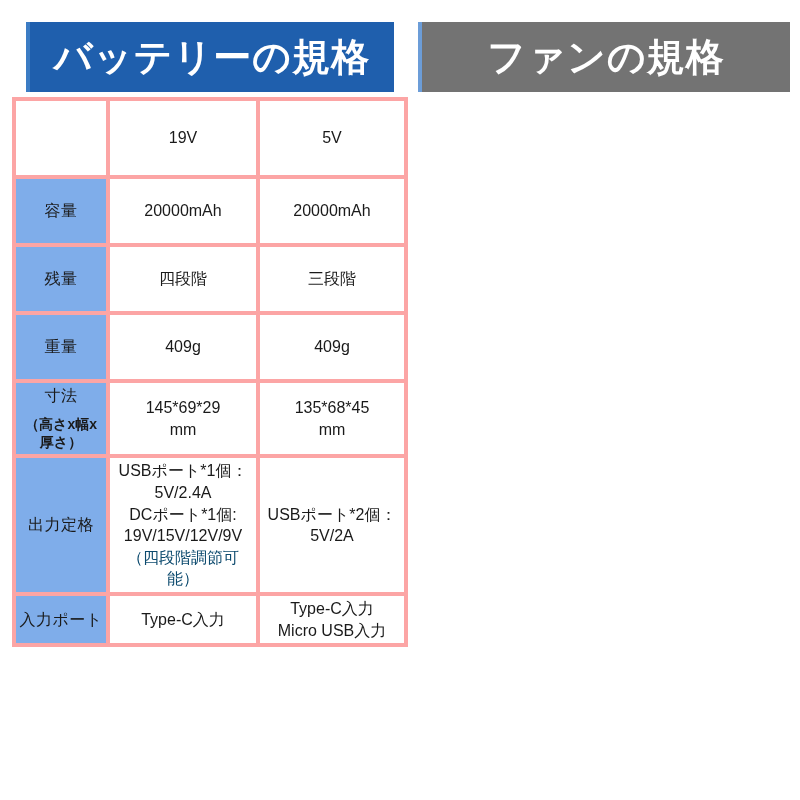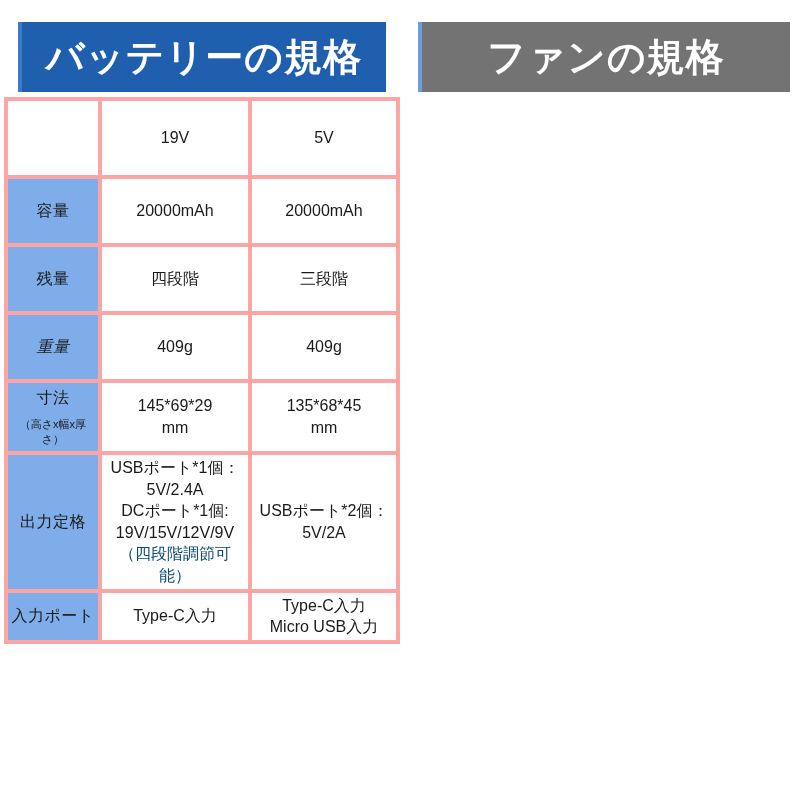--- a/index.html
+++ b/index.html
@@ -18,21 +18,21 @@
     width: 800px;
     height: 800px;
   }
 
   
   .panel {
     position: absolute;
     top: 0;
     height: 800px;
   }
-  .panel-left  { left: 0px;   width: 400px; padding-left: 20px; }
+  .panel-left  { left: 8px;   width: 400px; padding-left: 20px; }
   .panel-right { left: 400px; width: 400px; }
 
   
   .banner {
     position: absolute;
     top: 22px;
     height: 70px;
     display: flex;
     align-items: center;
     justify-content: center;
@@ -90,23 +90,24 @@
   .lbl {
     font-size: 17px;
     font-weight: normal;
     color: #111111;
     letter-spacing: 0.5px;
   }
   .lbl-left  { background: #7fadea; }
 
   .lbl-sub {
     display: block;
-    font-size: 11px;
+    font-size: 14px;
     letter-spacing: 0;
     margin-top: 8px;
+    font-weight: bold;
   }
 
   .corner { background: #ffffff; }
 
   .colhead {
     font-size: 19px;
     color: #1a1a1a;
   }
 
   .val { font-size: 17px; }
@@ -155,21 +156,21 @@
         </tr>
 
 
         <tr>
           <td class="lbl lbl-left" style="height:68px;">残量</td>
           <td class="val">四段階</td>
           <td class="val">三段階</td>
         </tr>
 
         <tr>
-          <td class="lbl lbl-left" style="height:68px;font-style:italic;">重量</td>
+          <td class="lbl lbl-left" style="height:68px;">重量</td>
           <td class="val">409g</td>
           <td class="val">409g</td>
         </tr>
 
         <tr>
           <td class="lbl lbl-left" style="height:72px;">
             <span>寸法</span>
             <span class="lbl-sub">（高さx幅x厚さ）</span>
           </td>
           <td class="val stacked">

